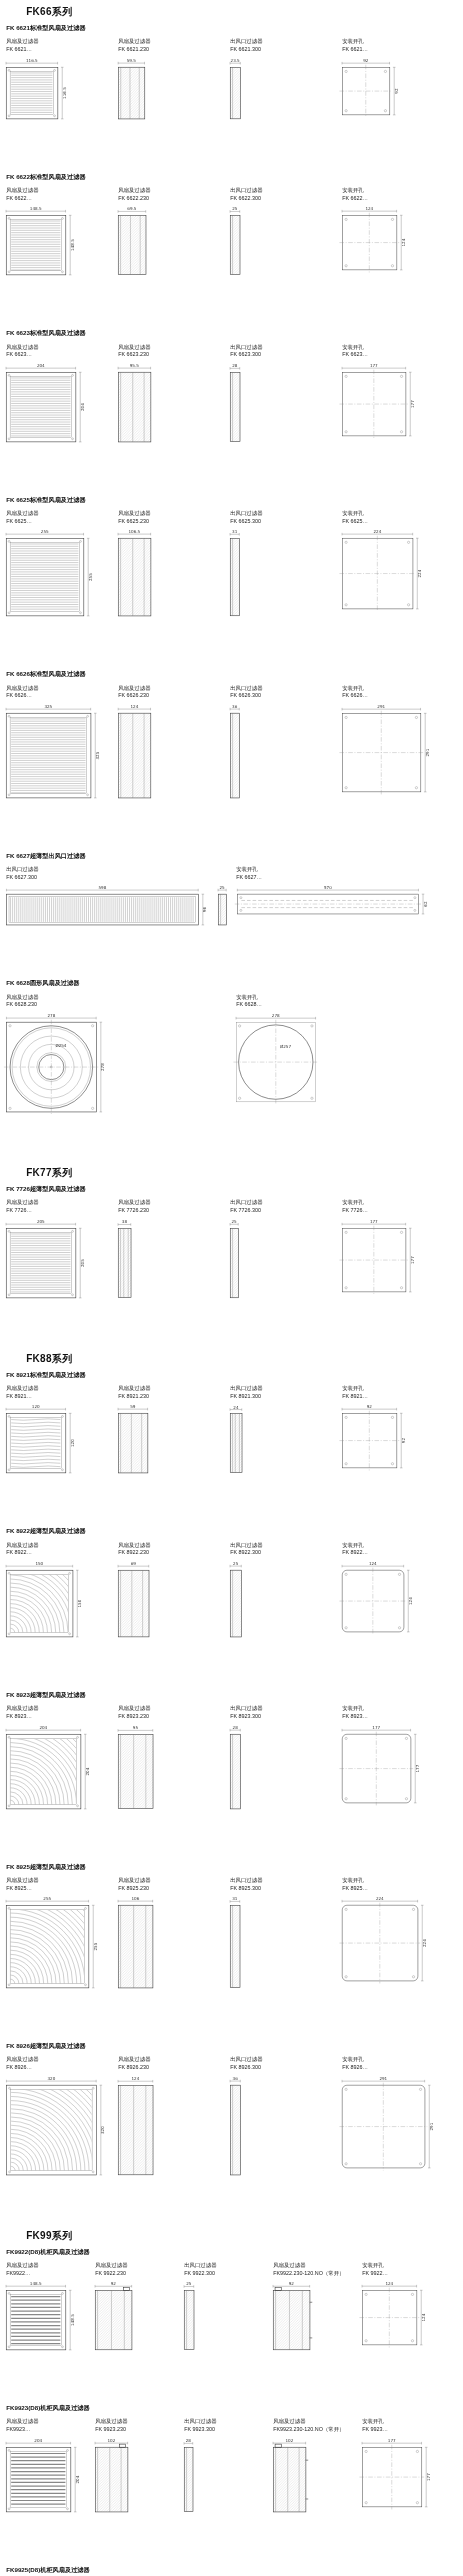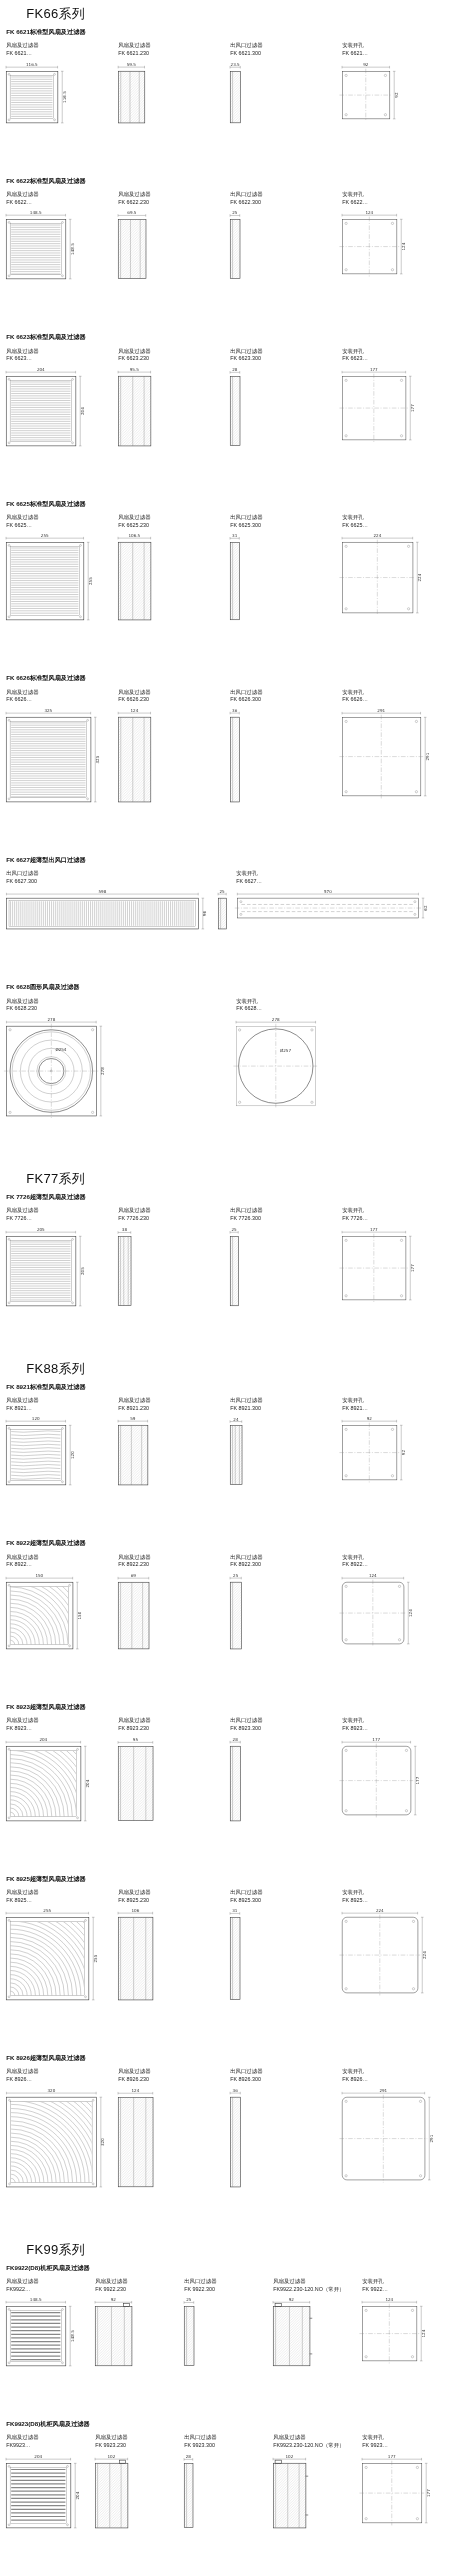--- a/index.html
+++ b/index.html
@@ -1,19 +1,19 @@
 <!DOCTYPE html>
 <html style="font-size:8.2px"><head>
 <meta charset="utf-8">
 <style>
   *{box-sizing:border-box}
   html,body{margin:0;padding:0}
   body{width:464px;background:#ffffff;color:#111;font-family:"Liberation Sans","DejaVu Sans",sans-serif;}
   #catalog{padding:4.1px 5.2px 12.4px 6.2px;}
-  .series-title{font-size:13px;font-weight:400;margin:1px 0 5.2px 0;letter-spacing:0.3px;padding-left:20px;}
+  .series-title{font-size:10px;font-weight:700;margin:1px 0 5.2px 0;letter-spacing:0.3px;padding-left:20px;}
   .product{margin:0 0 52px 0;}
   .product-title{font-size:6.2px;font-weight:700;margin:0 0 5.2px 0;}
   .cols{display:flex;align-items:flex-start;}
   .col{flex:0 0 auto;}
   .cols-4 .col{width:112px}
   .cols-5 .col{width:89px}
   .cols-2 .col{width:230px}
   .col-label,.col-model{font-size:5.4px;line-height:1.45;color:#222;white-space:nowrap;}
   .drawing{margin-top:5.7px;white-space:nowrap;}
   .drawing svg{overflow:visible;display:inline-block;vertical-align:top;margin-right:7.2px;}

